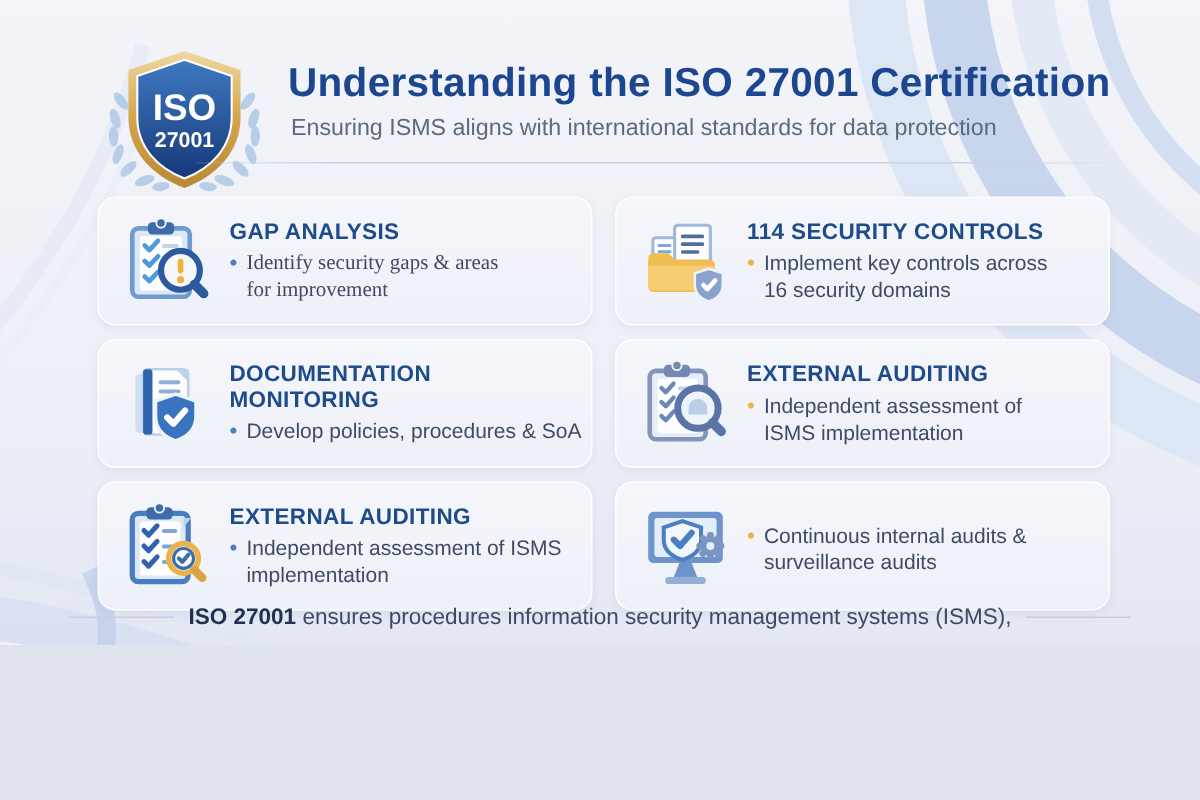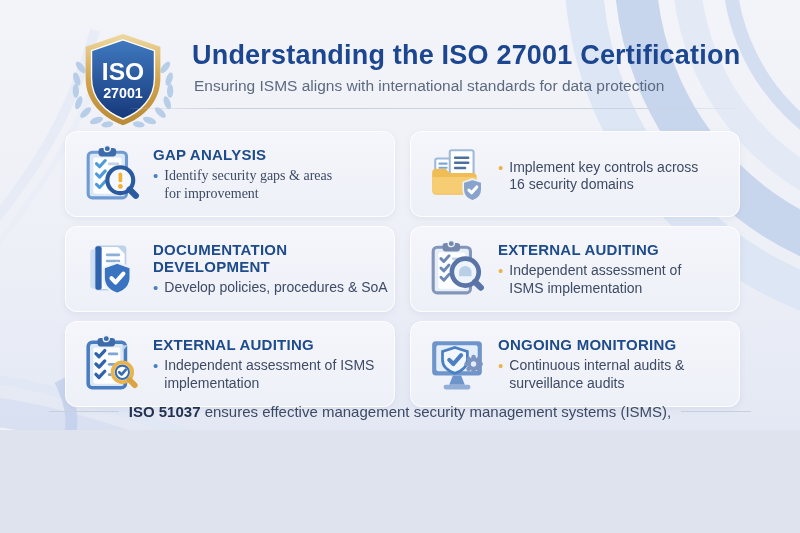--- a/index.html
+++ b/index.html
@@ -162,20 +162,21 @@
           <rect x="25" y="11" width="15" height="2.4" rx="1.2" fill="#4d6e9e"></rect>
           <rect x="25" y="16" width="15" height="2.4" rx="1.2" fill="#4d6e9e"></rect>
           <rect x="25" y="21" width="12" height="2.4" rx="1.2" fill="#4d6e9e"></rect>
           <path d="M4 27 q0 -4 4 -4 h9 l4 4 h22 q4 0 4 4 v13 q0 4 -4 4 h-35 q-4 0 -4 -4 Z" fill="#f0bd55"></path>
           <path d="M4 31 h43 v12 q0 4 -4 4 h-35 q-4 0 -4 -4 Z" fill="#f6cd72"></path>
           <path d="M43 33 L52 36 V43 C52 49 48 52.5 43 54 C38 52.5 34 49 34 43 V36 Z" fill="#8aa3cc" stroke="#eef3fa" stroke-width="1.6"></path>
           <path d="M39.5 43.5 l2.6 2.6 l5 -5.6" stroke="#ffffff" stroke-width="3" fill="none" stroke-linecap="round" stroke-linejoin="round"></path>
         </svg>
       </span>
       <div class="card-text">
+        <h2 class="card-title">114 SECURITY CONTROLS</h2>
         <p class="desc">
             <span class="bullet" style="color:#e9b44c">•</span>
             <span class="desc-text">Implement key controls across 16 security domains</span>
           </p>
       </div>
     </section>
 
     <section class="card c2">
       <span class="icon">
         <svg viewBox="0 0 56 56">
@@ -185,21 +186,21 @@
           <rect x="12" y="6" width="6" height="42" rx="2" fill="#2f63ad"></rect>
           <rect x="22" y="13" width="14" height="2.6" rx="1.3" fill="#8fb0d6"></rect>
           <rect x="22" y="19" width="14" height="2.6" rx="1.3" fill="#8fb0d6"></rect>
           <rect x="22" y="25" width="10" height="2.6" rx="1.3" fill="#8fb0d6"></rect>
           <rect x="22" y="31" width="12" height="2.6" rx="1.3" fill="#8fb0d6"></rect>
           <path d="M33 22 L46 26.5 V36 C46 44.5 40.5 49.5 33 52 C25.5 49.5 20 44.5 20 36 V26.5 Z" fill="#3a74c0" stroke="#eef3fa" stroke-width="2.2"></path>
           <path d="M27.5 37 l4 4 l7.5 -8.5" stroke="#ffffff" stroke-width="4" fill="none" stroke-linecap="round" stroke-linejoin="round"></path>
         </svg>
       </span>
       <div class="card-text">
-        <h2 class="card-title">DOCUMENTATION DEVELOPMENT</h2>
+        <h2 class="card-title">DOCUMENTATION MONITORING</h2>
         <p class="desc">
             <span class="bullet" style="color:#4a7fc1">•</span>
             <span class="desc-text">Develop policies, procedures &amp; SoA</span>
           </p>
       </div>
     </section>
 
     <section class="card c3">
       <span class="icon">
         <svg viewBox="0 0 56 56">
@@ -275,29 +276,28 @@
               <rect x="41.8" y="19" width="4.4" height="18" rx="2.2" transform="rotate(135 44 28)"></rect>
             </g>
             <circle cx="44" cy="28" r="6" fill="#7b94c0"></circle>
             <circle cx="44" cy="28" r="2.6" fill="#e4eefa"></circle>
           </g>
           <path d="M24 39 h8 l3.5 9 h-15 Z" fill="#6e95cb"></path>
           <rect x="15" y="48" width="26" height="4.5" rx="2.2" fill="#93aed7"></rect>
         </svg>
       </span>
       <div class="card-text">
-        <h2 class="card-title">ONGOING MONITORING</h2>
         <p class="desc">
             <span class="bullet" style="color:#e9b44c">•</span>
             <span class="desc-text">Continuous internal audits &amp; surveillance audits</span>
           </p>
       </div>
     </section>
 
   </main>
 
   <footer class="footer">
     <span class="dash"></span>
-    <p class="footer-text"><b>ISO 51037</b><span> ensures effective management security management systems (ISMS),</span></p>
+    <p class="footer-text"><b>ISO 27001</b><span> ensures procedures information security management systems (ISMS),</span></p>
     <span class="dash"></span>
   </footer>
 
 </div>
 
 </body></html>

